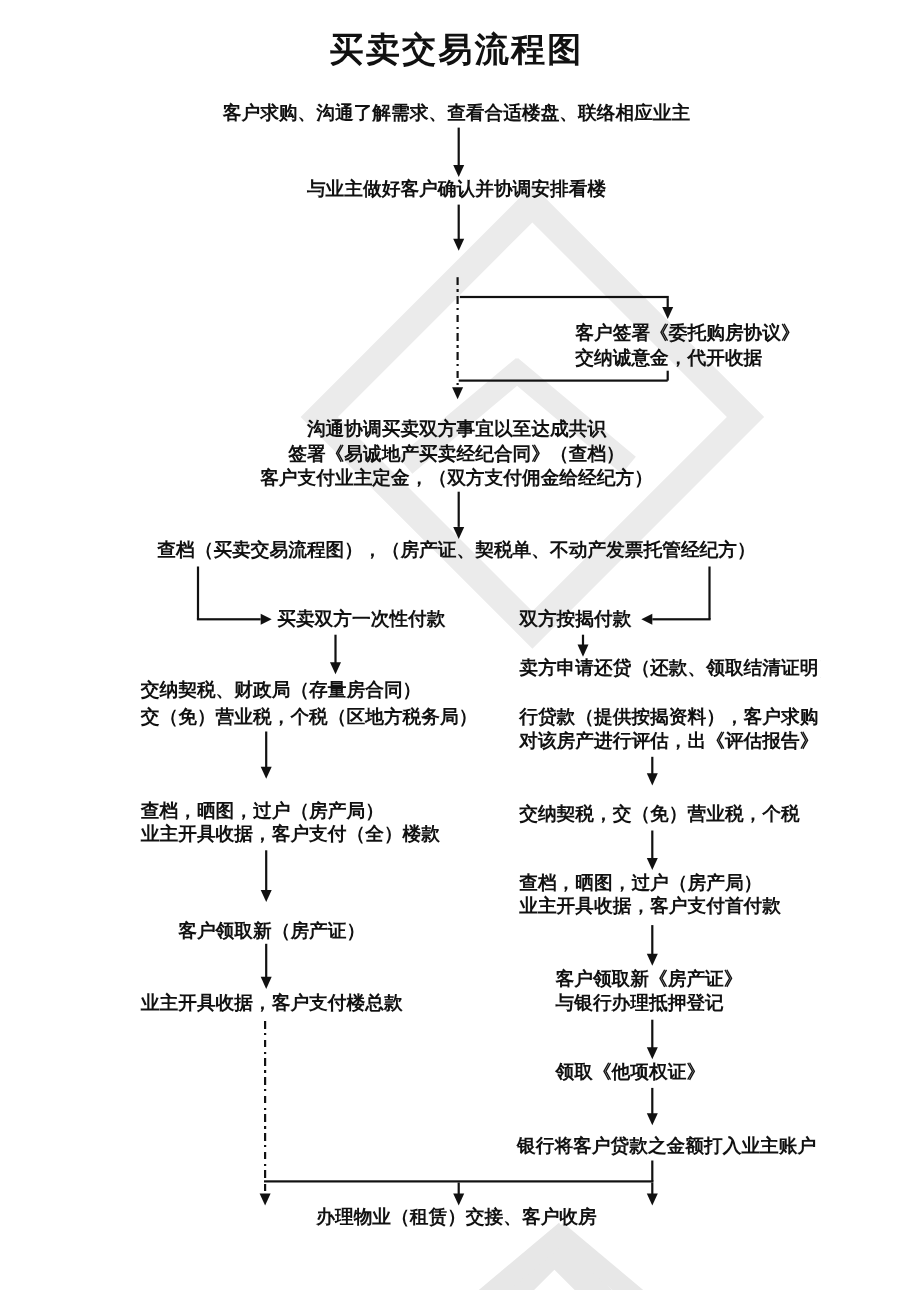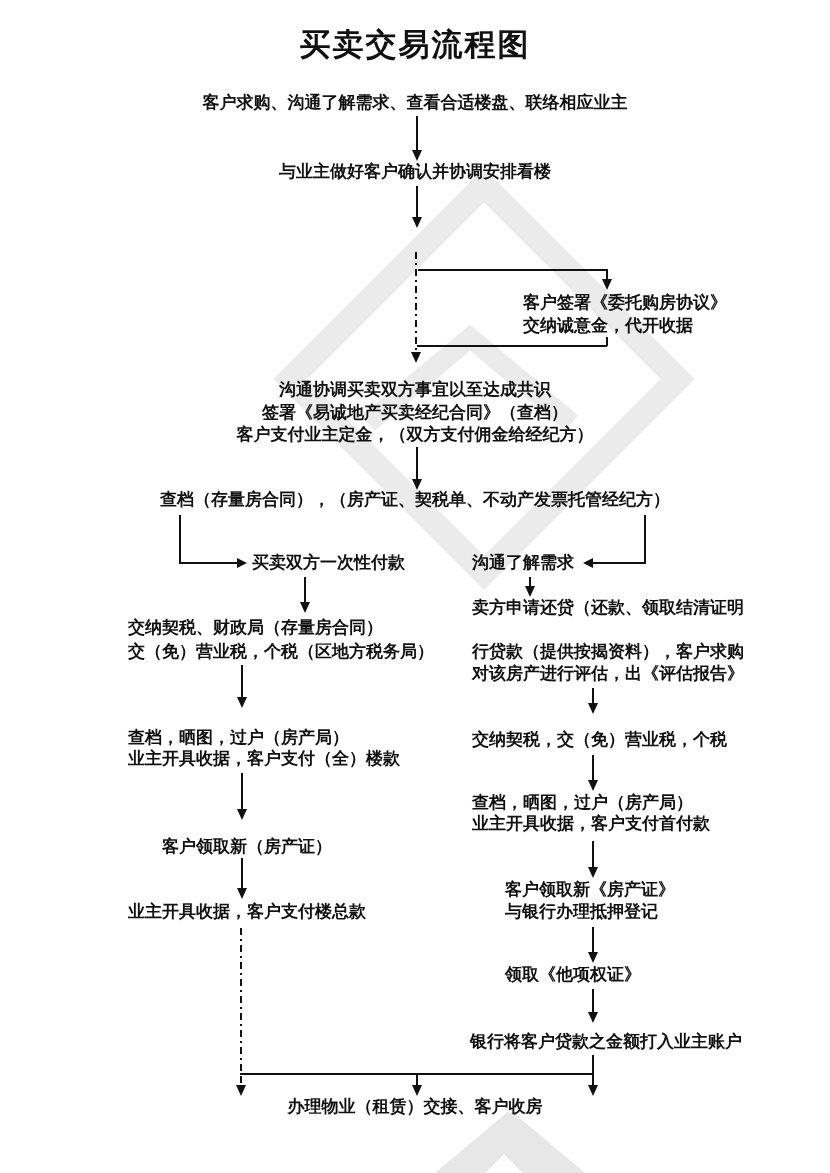--- a/index.html
+++ b/index.html
@@ -62,31 +62,31 @@
   <div class="t" style="left:523px;top:315px;">交纳诚意金，代开收据</div>
   <div class="vl" style="left:606px;top:337px;height:9px;"></div>
   <div class="hl" style="left:417px;top:345px;width:190px;"></div>
 
   <div class="t c" style="top:379px;">沟通协调买卖双方事宜以至达成共识</div>
   <div class="t c" style="top:402px;">签署《易诚地产买卖经纪合同》（查档）</div>
   <div class="t c" style="top:424px;font-family:Liberation Serif, serif;">客户支付业主定金，（双方支付佣金给经纪方）</div>
   <div class="vl" style="left:416px;top:447px;height:32px;"></div>
   <div class="ad" style="left:412px;top:479px;"></div>
 
-  <div class="t c" style="top:489px;">查档（存量房合同），（房产证、契税单、不动产发票托管经纪方）</div>
+  <div class="t c" style="top:489px;">查档（买卖交易流程图），（房产证、契税单、不动产发票托管经纪方）</div>
 
   <div class="vl" style="left:179px;top:515px;height:48px;"></div>
   <div class="hl" style="left:179px;top:562px;width:58px;"></div>
   <div class="ar" style="left:237px;top:558px;"></div>
   <div class="t" style="left:252px;top:552px;">买卖双方一次性付款</div>
 
   <div class="vl" style="left:644px;top:515px;height:48px;"></div>
   <div class="hl" style="left:593px;top:562px;width:53px;"></div>
   <div class="al" style="left:583px;top:558px;"></div>
-  <div class="t" style="left:472px;top:552px;">沟通了解需求</div>
+  <div class="t" style="left:472px;top:552px;">双方按揭付款</div>
 
   <div class="vl" style="left:304px;top:577px;height:27px;"></div>
   <div class="ad" style="left:300px;top:602px;"></div>
   <div class="t" style="left:128px;top:641px;">交（免）营业税，个税（区地方税务局）</div>
   <div class="t" style="left:128px;top:617px;">交纳契税、财政局（存量房合同）</div>
 
   <div class="vl" style="left:241px;top:665px;height:33px;"></div>
   <div class="ad" style="left:237px;top:697px;"></div>
   <div class="t" style="left:128px;top:727px;">查档，晒图，过户（房产局）</div>
   <div class="t" style="left:128px;top:748px;">业主开具收据，客户支付（全）楼款</div>

